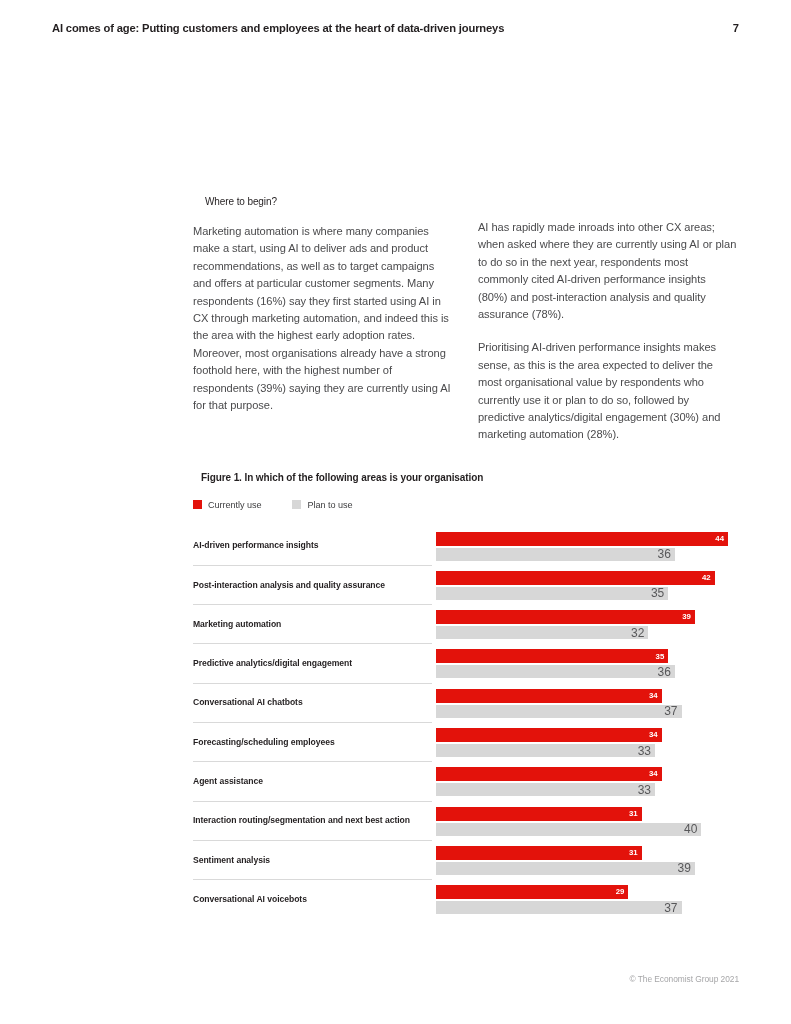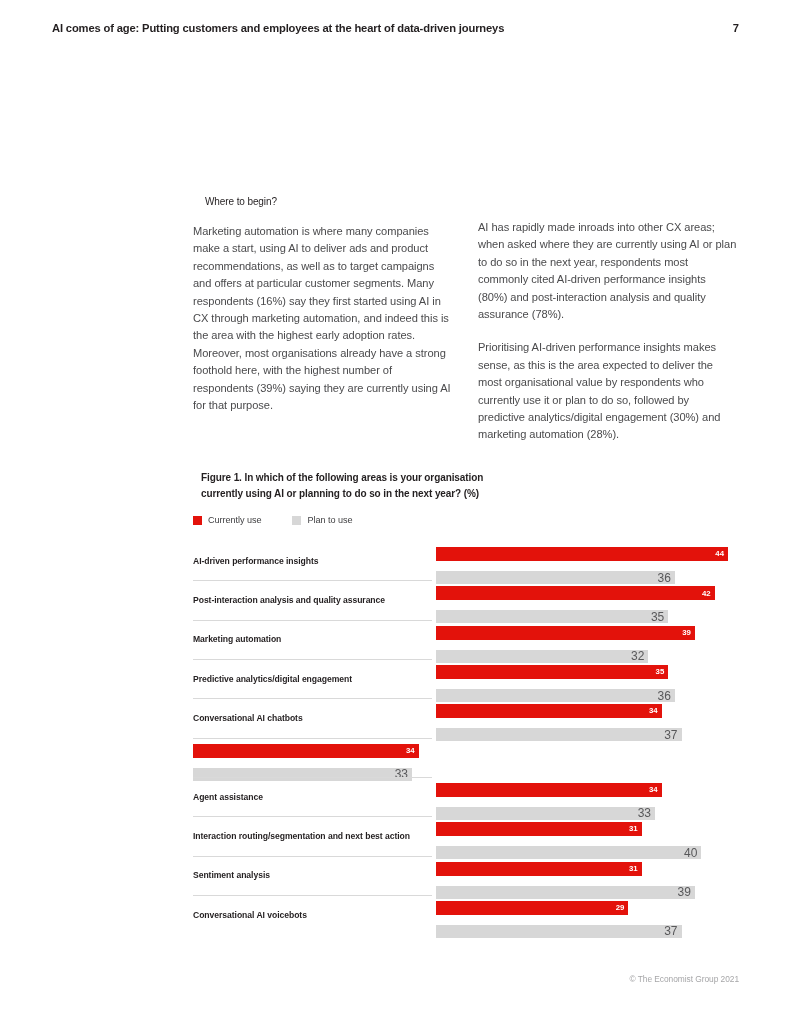--- a/index.html
+++ b/index.html
@@ -70,21 +70,21 @@
   .row-label{
     width:243px;flex:0 0 243px;
     font-size:8.6px;font-weight:bold;color:#231f20;
     letter-spacing:-0.05px;
     display:flex;align-items:center;height:39.3px;
     padding-right:8px;box-sizing:border-box;
   }
   .bars{
     position:relative;flex:1 1 auto;padding-top:6px;
   }
-  .bar-wrap{position:relative;height:24px;}
+  .bar-wrap{position:relative;height:16px;}
   .bar-wrap.second{height:13px;}
   .bar{
     height:14px;display:flex;align-items:center;
     justify-content:flex-end;box-sizing:border-box;
     padding-right:4px;
   }
   .bar.red{background:#E3120B;}
   .bar.grey{background:#d7d7d7;height:13px;}
   .bar-val{font-size:7.8px;font-weight:bold;line-height:1;}
   .bar.red .bar-val{color:#ffffff;}
@@ -112,21 +112,20 @@
   </div>
 
   <div class="col col-right">
     <p class="para">AI has rapidly made inroads into other CX areas; when asked where they are currently using AI or plan to do so in the next year, respondents most commonly cited AI-driven performance insights (80%) and post-interaction analysis and quality assurance (78%).</p>
     <p class="para">Prioritising AI-driven performance insights makes sense, as this is the area expected to deliver the most organisational value by respondents who currently use it or plan to do so, followed by predictive analytics/digital engagement (30%) and marketing automation (28%).</p>
   </div>
 
   <div class="figure">
     <div class="fig-title">
       <span>Figure 1. In which of the following areas is your organisation</span><br>
-      <span>currently using AI or planning to do so in the next year? (%)</span>
     </div>
 
     <div class="legend">
       <div class="legend-item">
         <span class="legend-swatch red"></span>
         <span class="legend-label">Currently use</span>
       </div>
       <div class="legend-item">
         <span class="legend-swatch grey"></span>
         <span class="legend-label">Plan to use</span>
@@ -209,20 +208,21 @@
             </div>
             <div class="bar-wrap second">
               <div class="bar grey" style="width: 245.545px;">
                 <span class="bar-val">37</span>
               </div>
             </div>
           </div>
         </div>
         <div class="row">
           <div class="rule"></div>
+          <div class="row-label">Forecasting/scheduling employees</div>
           <div class="bars">
             <div class="bar-wrap">
               <div class="bar red" style="width: 225.636px;">
                 <span class="bar-val">34</span>
               </div>
             </div>
             <div class="bar-wrap second">
               <div class="bar grey" style="width: 219px;">
                 <span class="bar-val">33</span>
               </div>

